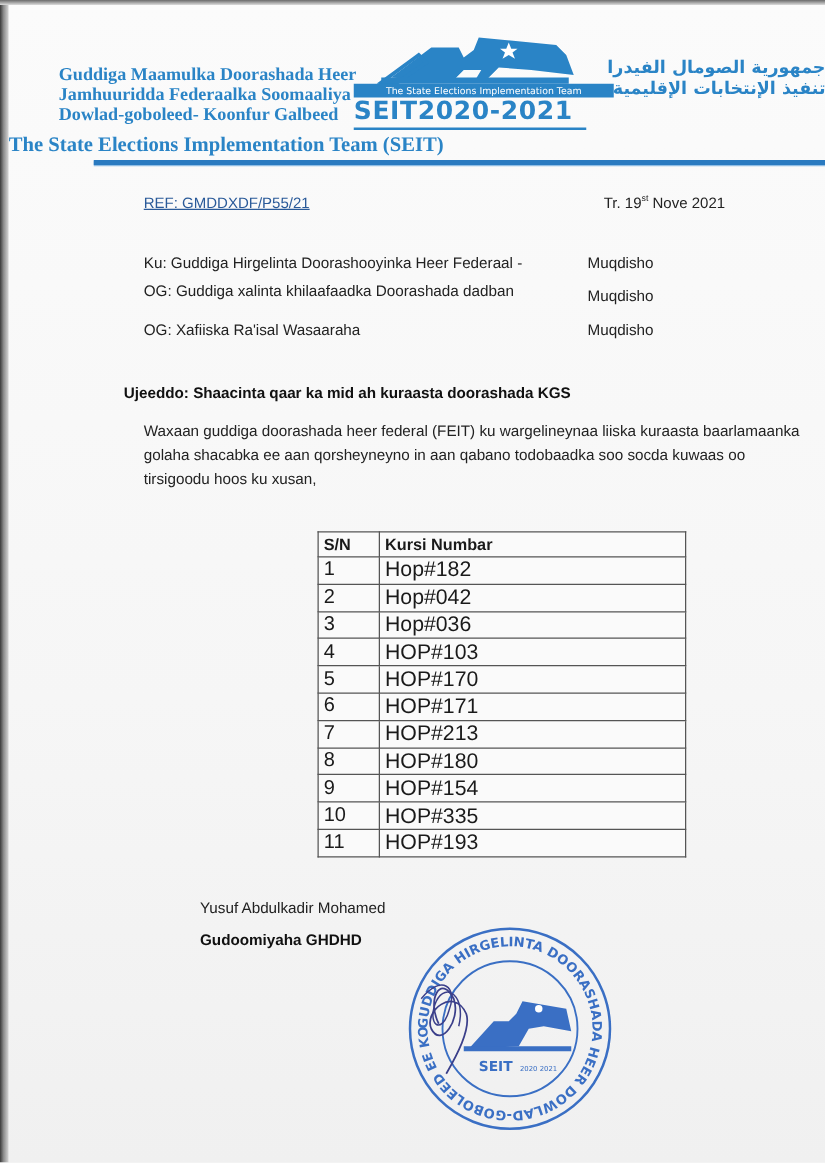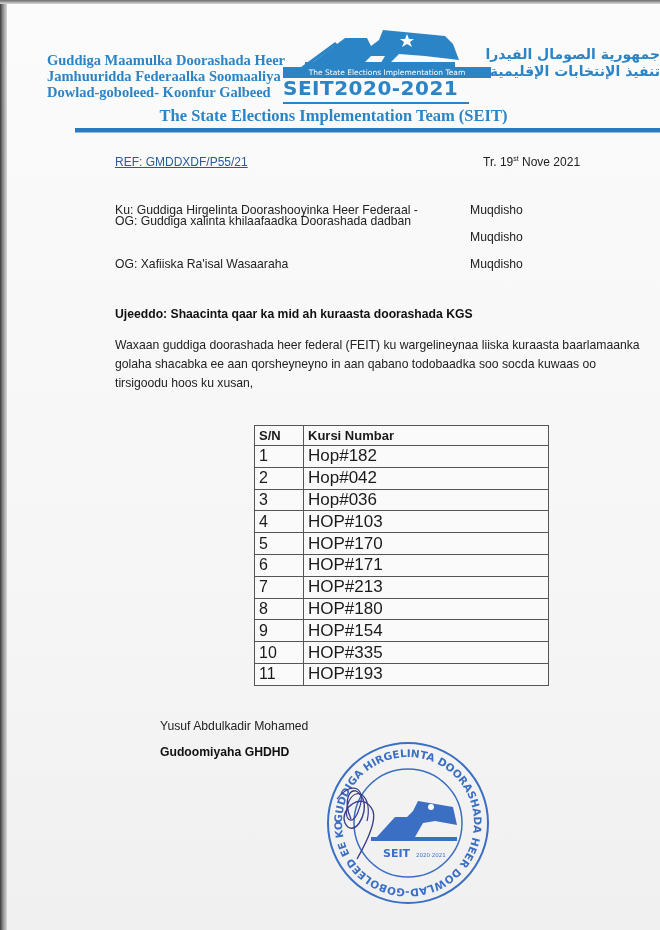--- a/index.html
+++ b/index.html
@@ -12,31 +12,31 @@
   .left-edge { position:absolute; left:0; top:0; width:7px; height:930px; background:linear-gradient(90deg,#3a3a3a,#8a8a8a 40%,#d8d8d8); }
   .top-edge { position:absolute; left:0; top:0; width:660px; height:4px; background:linear-gradient(180deg,#6a6a6a,#dcdcdc); }
   .page { position:absolute; left:7px; top:4px; width:653px; height:926px; background:linear-gradient(180deg,#fbfbfb,#f6f6f6 60%,#f0f0f0); }
 
   .lh-left { position:absolute; left:40px; top:48px; font-family:"Liberation Serif", serif; font-weight:bold; color:#2a84c6; font-size:14.5px; line-height:16px; white-space:nowrap; }
   .lh-right { position:absolute; right:0; top:42px; font-family:"DejaVu Sans", sans-serif; font-weight:bold; color:#2a84c6; font-size:14px; line-height:17px; direction:rtl; text-align:right; white-space:nowrap; overflow:hidden; width:175px; }
   .logo { position:absolute; left:268px; top:12px; width:200px; height:80px; }
   .logo-band { position:absolute; left:8px; top:51px; width:208px; height:11px; background:#2a84c6; color:#fff; font-size:7.5px; line-height:11px; text-align:center; white-space:nowrap; font-family:"DejaVu Sans", sans-serif; }
   .logo-seit { position:absolute; left:8px; top:60px; width:190px; font-family:"DejaVu Sans", sans-serif; font-weight:bold; font-size:20px; color:#2a84c6; letter-spacing:0.5px; white-space:nowrap; }
   .logo-underline { position:absolute; left:8px; top:86px; width:186px; height:2px; background:#2a84c6; }
-  .subtitle { position:absolute; left:0; width:653px; top:102px; text-align:center; font-family:"Liberation Serif", serif; font-weight:bold; font-size:16.5px; color:#2a84c6; }
+  .subtitle { position:absolute; left:0; width:653px; top:102px; font-family:"Liberation Serif", serif; font-weight:bold; font-size:16.5px; color:#2a84c6; }
   .rule { position:absolute; left:68px; width:585px; top:124px; height:4px; background:#2a7ac0; box-shadow:0 1px 0 #8fbde4; }
 
   .ref { position:absolute; left:108px; top:151px; font-size:12px; color:#2a5a99; text-decoration:underline; }
   .date { position:absolute; left:476px; top:151px; font-size:12px; color:#222; }
   .date sup { font-size:7px; }
 
   .addr { position:absolute; left:108px; font-size:12.2px; color:#222; }
   .addr-city { position:absolute; left:463px; font-size:12.2px; color:#222; }
 
-  .subject { position:absolute; left:108px; top:303px; font-size:12.2px; font-weight:bold; color:#111; }
+  .subject { position:absolute; left:92px; top:303px; font-size:12.2px; font-weight:bold; color:#111; }
   .body-text { position:absolute; left:108px; top:332px; width:560px; font-size:12.2px; line-height:19px; color:#222; white-space:pre-line; }
 
   table.kursi { position:absolute; left:247px; top:421px; width:295px; border-collapse:collapse; background:#fafafa; }
   table.kursi td, table.kursi th { border:1.5px solid #555; padding:0 0 0 4px; height:20.8px; text-align:left; }
   table.kursi th { font-size:13px; font-weight:bold; height:19px; }
   table.kursi td.sn { width:44px; font-size:16px; }
   table.kursi td.num { font-size:17px; }
 
   .signer { position:absolute; left:153px; top:715px; font-size:12.2px; color:#222; }
   .signer-title { position:absolute; left:153px; top:741px; font-size:12.2px; font-weight:bold; color:#111; }
@@ -74,21 +74,21 @@
   </div>
 
   <div class="subtitle">The State Elections Implementation Team (SEIT)</div>
   <div class="rule"></div>
 
   <div class="ref">REF:  GMDDXDF/P55/21</div>
   <div class="date"><span>Tr. 19</span><sup>st</sup><span> Nove 2021</span></div>
 
   <div class="addr" style="top:199px">Ku: Guddiga Hirgelinta Doorashooyinka Heer Federaal -</div>
   <div class="addr-city" style="top:199px">Muqdisho</div>
-  <div class="addr" style="top:210px">OG: Guddiga xalinta khilaafaadka Doorashada dadban</div>
+  <div class="addr" style="top:222px">OG: Guddiga xalinta khilaafaadka Doorashada dadban</div>
   <div class="addr-city" style="top:226px">Muqdisho</div>
   <div class="addr" style="top:253px">OG: Xafiiska Ra'isal Wasaaraha</div>
   <div class="addr-city" style="top:253px">Muqdisho</div>
 
   <div class="subject">Ujeeddo: Shaacinta qaar ka mid ah kuraasta doorashada KGS</div>
   <div class="body-text">Waxaan guddiga doorashada heer federal (FEIT) ku wargelineynaa liiska kuraasta baarlamaanka
 golaha shacabka  ee aan qorsheyneyno in aan qabano todobaadka soo socda kuwaas oo
 tirsigoodu hoos ku xusan,</div>
 
   <table class="kursi">

